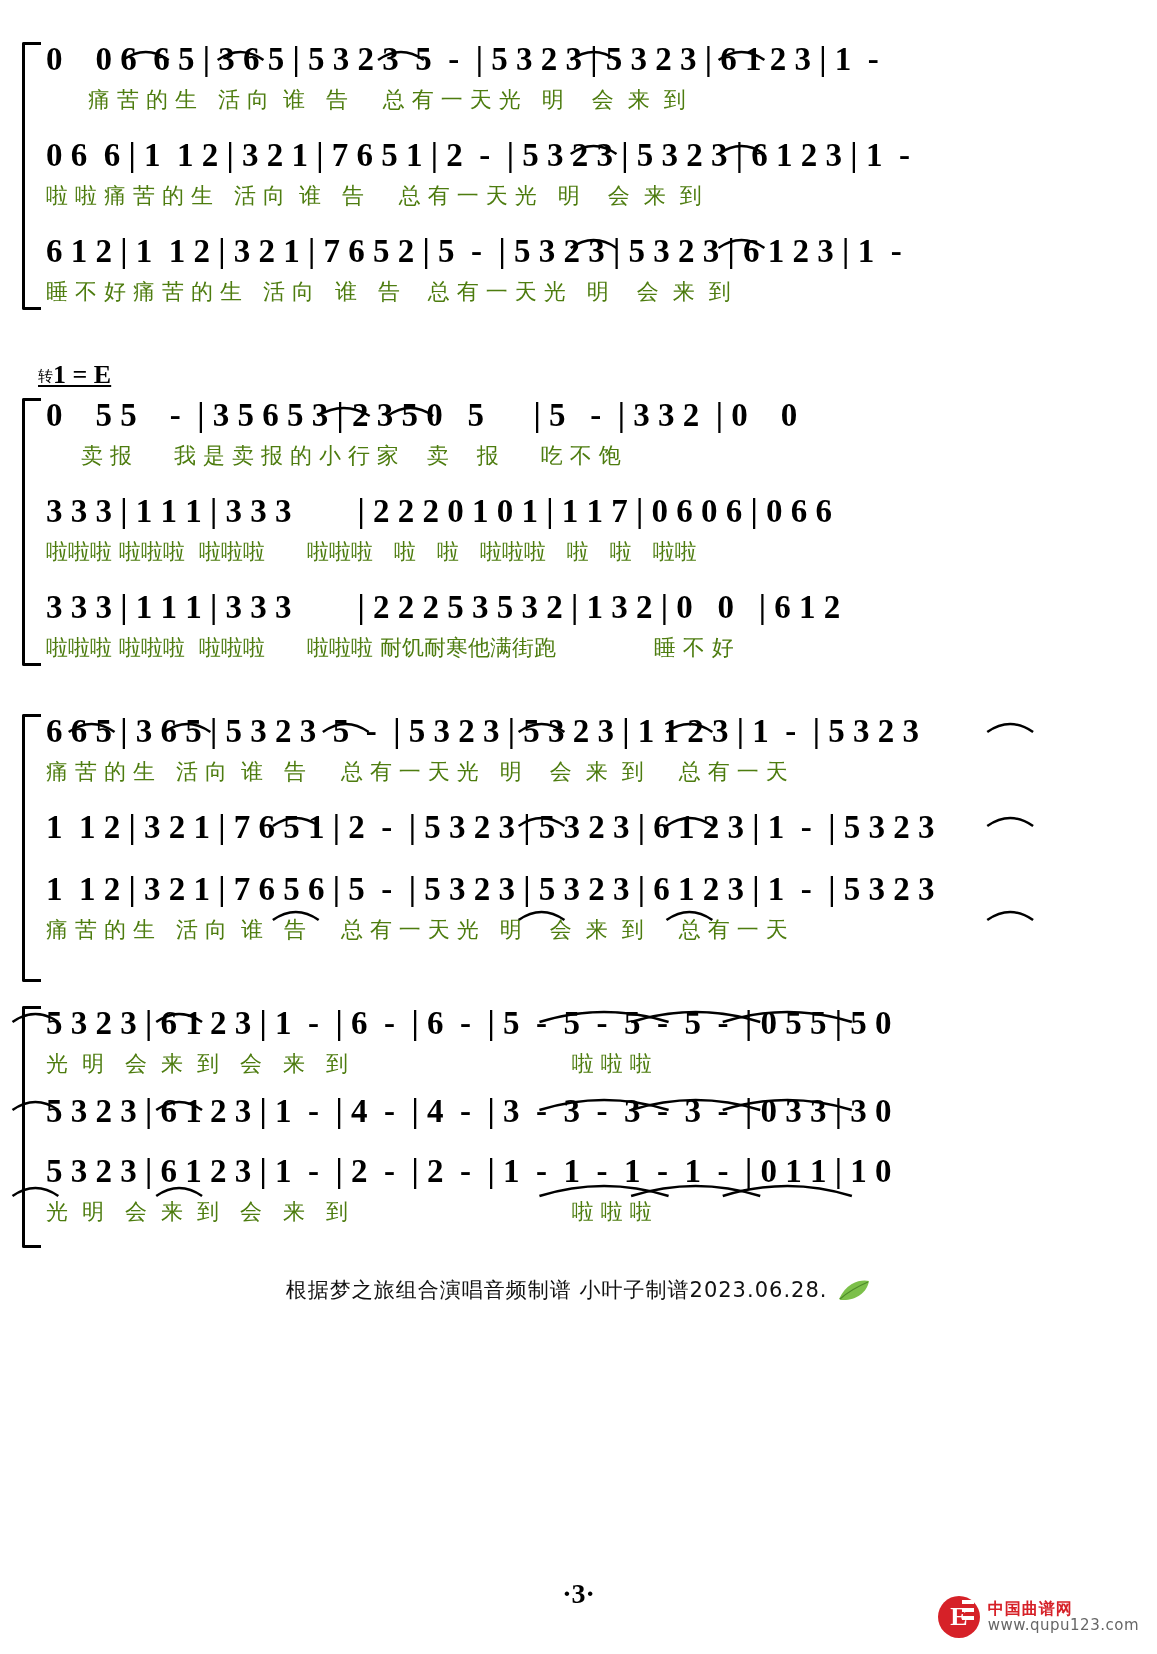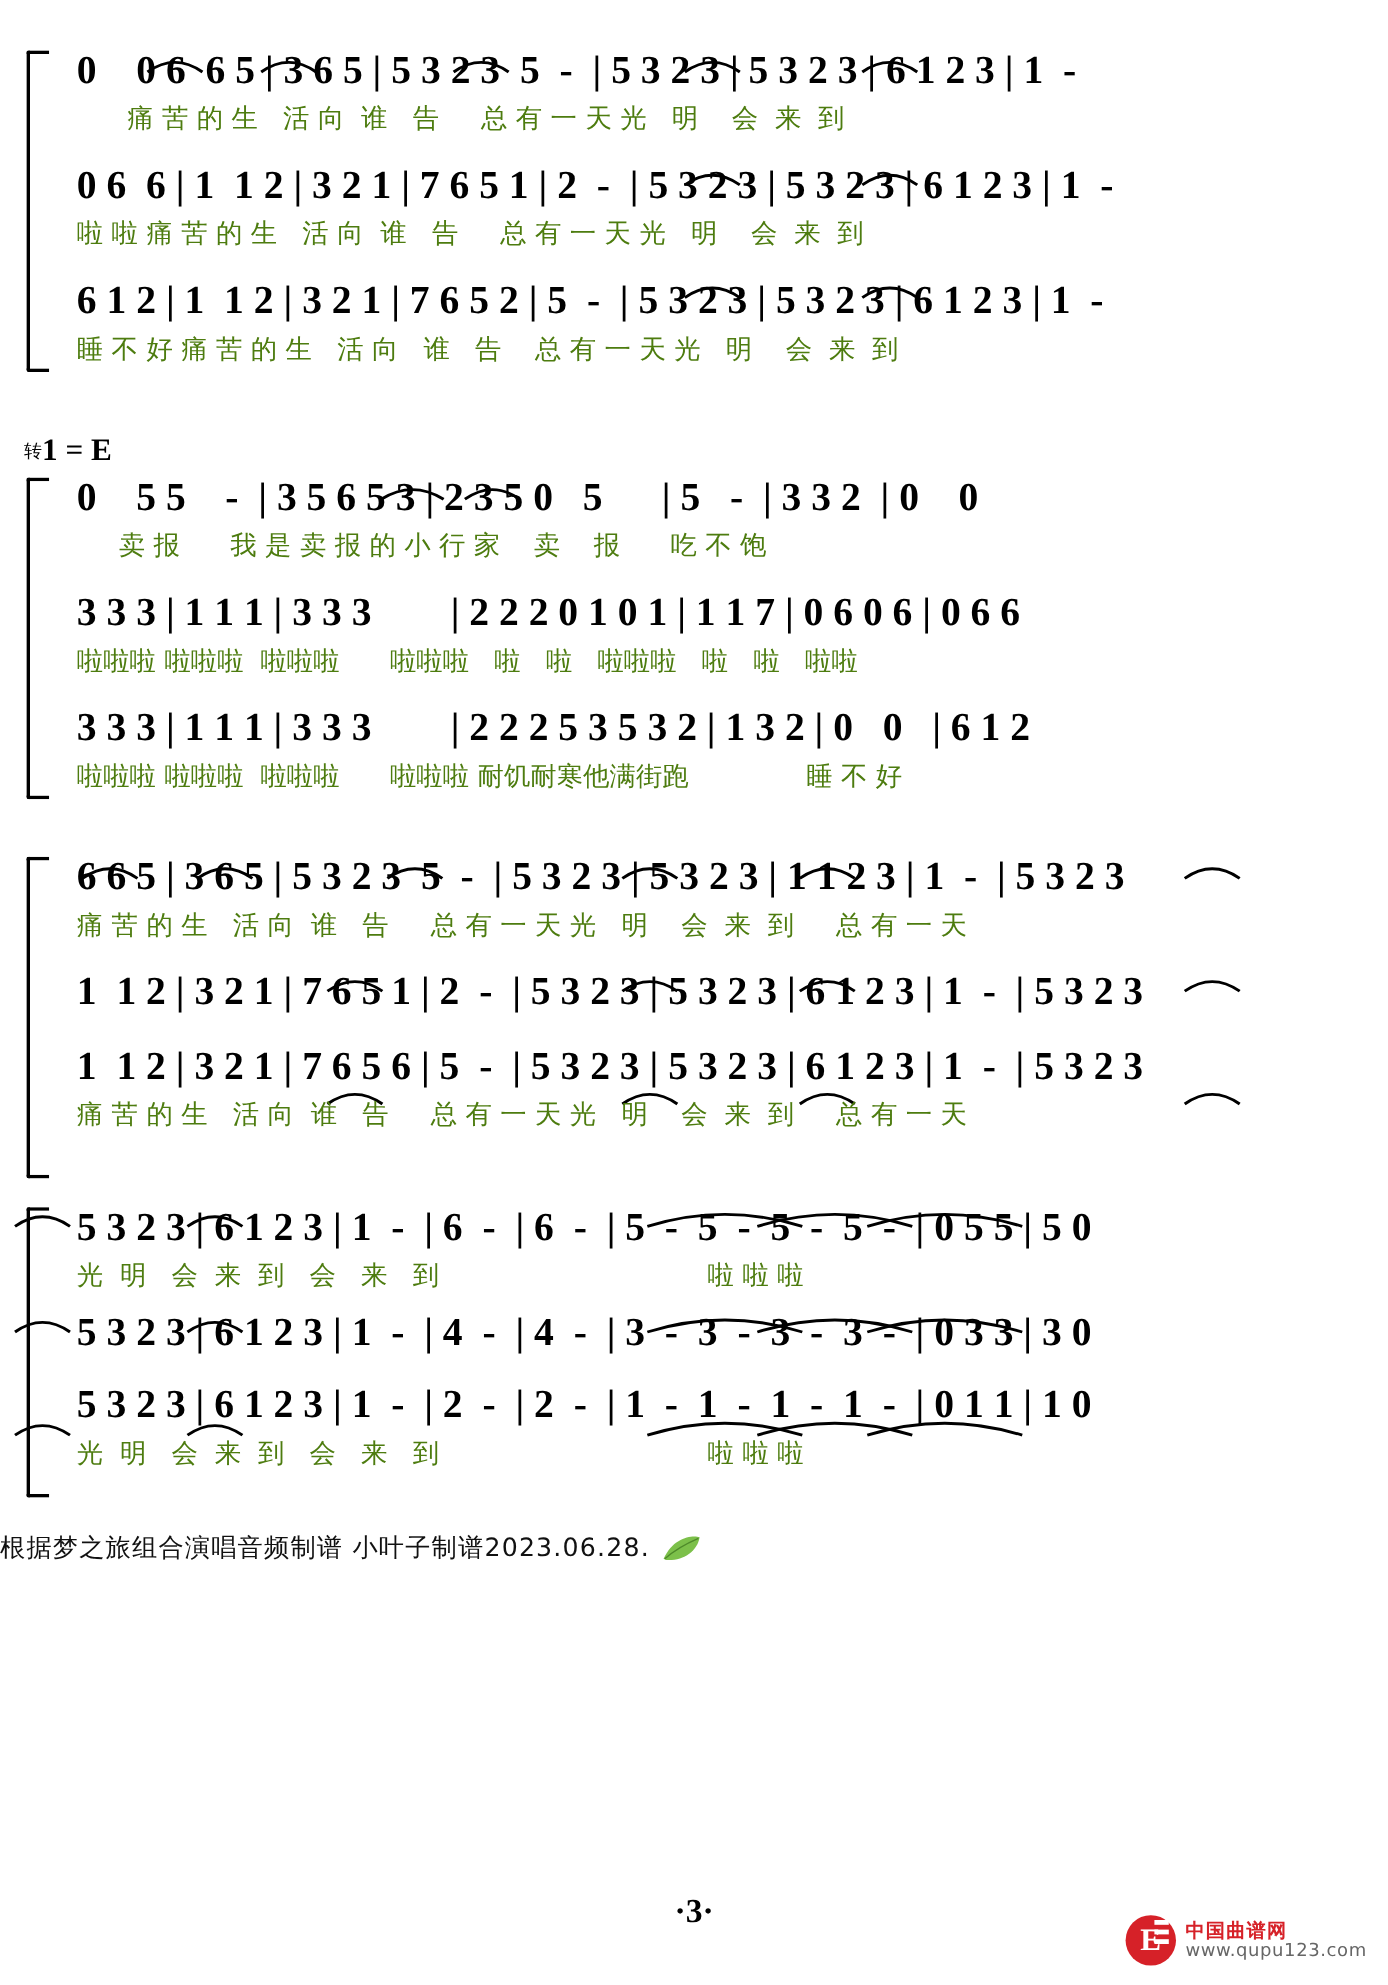--- a/index.html
+++ b/index.html
@@ -12,21 +12,21 @@
   }
   .page{
     position:absolute;inset:0;
     padding:0;
   }
 
   
   .system{
     position:relative;
     margin:0 0 0 0;
-    padding-left:64px;
+    padding-left:46px;
   }
   
   .brace{
     position:absolute;
     left:22px;
     width:16px;
     border-left:3px solid #000;
     border-top:3px solid #000;
     border-bottom:3px solid #000;
     border-radius:2px 0 0 2px;
@@ -54,32 +54,34 @@
     line-height:28px;
     color:#4d7c0f;
     padding-top:4px;
   }
   .lyrics.cjk{ letter-spacing:0px; }
 
   .keychange{
     font-family:"Liberation Serif", serif;
     font-weight:bold;
     font-size:26px;
-    margin-left:20px;
+    margin-left:38px;
     margin-bottom:2px;
+    text-decoration:underline;
   }
   .keychange .sm{
     font-family:"DejaVu Sans", sans-serif;
     font-size:15px;
     font-weight:normal;
     vertical-align:2px;
   }
 
   .credit{
     margin-top:26px;
+    text-align:center;
     font-family:"DejaVu Sans", sans-serif;
     font-size:21px;
     color:#111;
     letter-spacing:1px;
     position:relative;
   }
   .leaf{
     display:inline-block;
     width:34px;height:22px;
     vertical-align:-4px;

